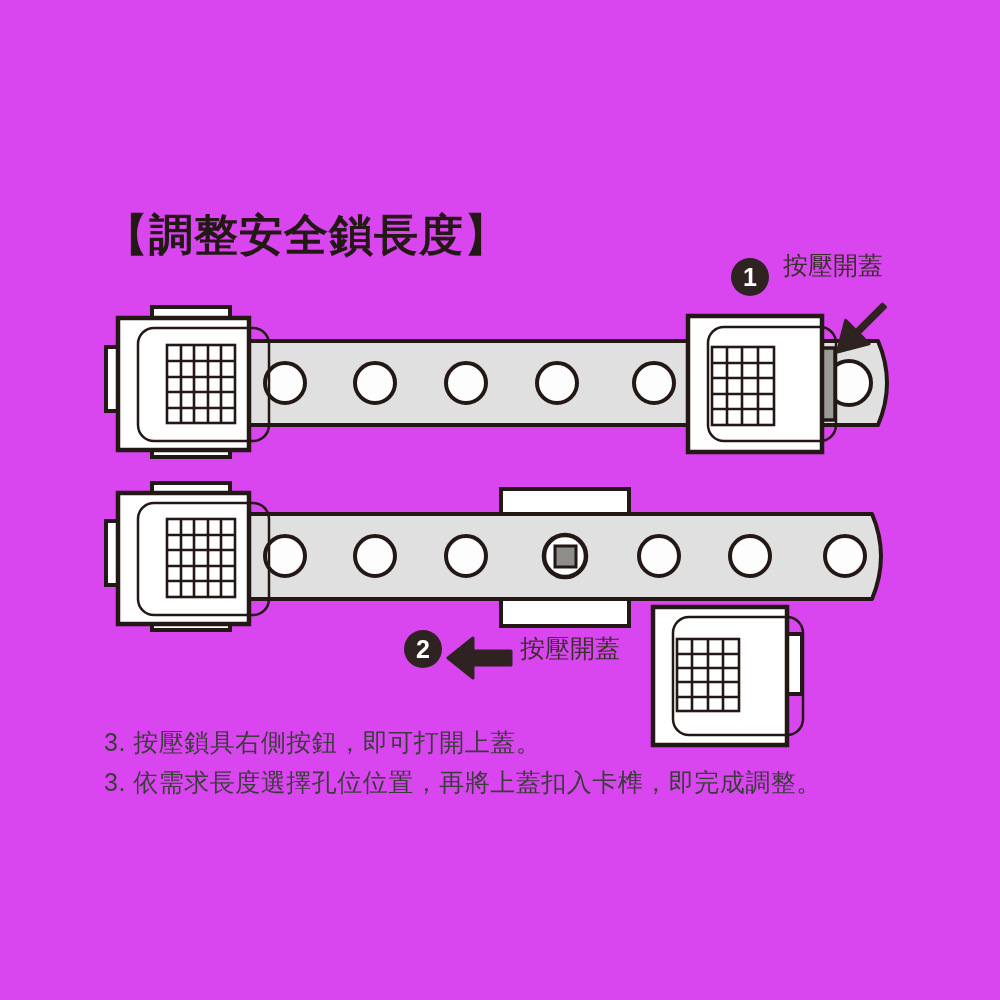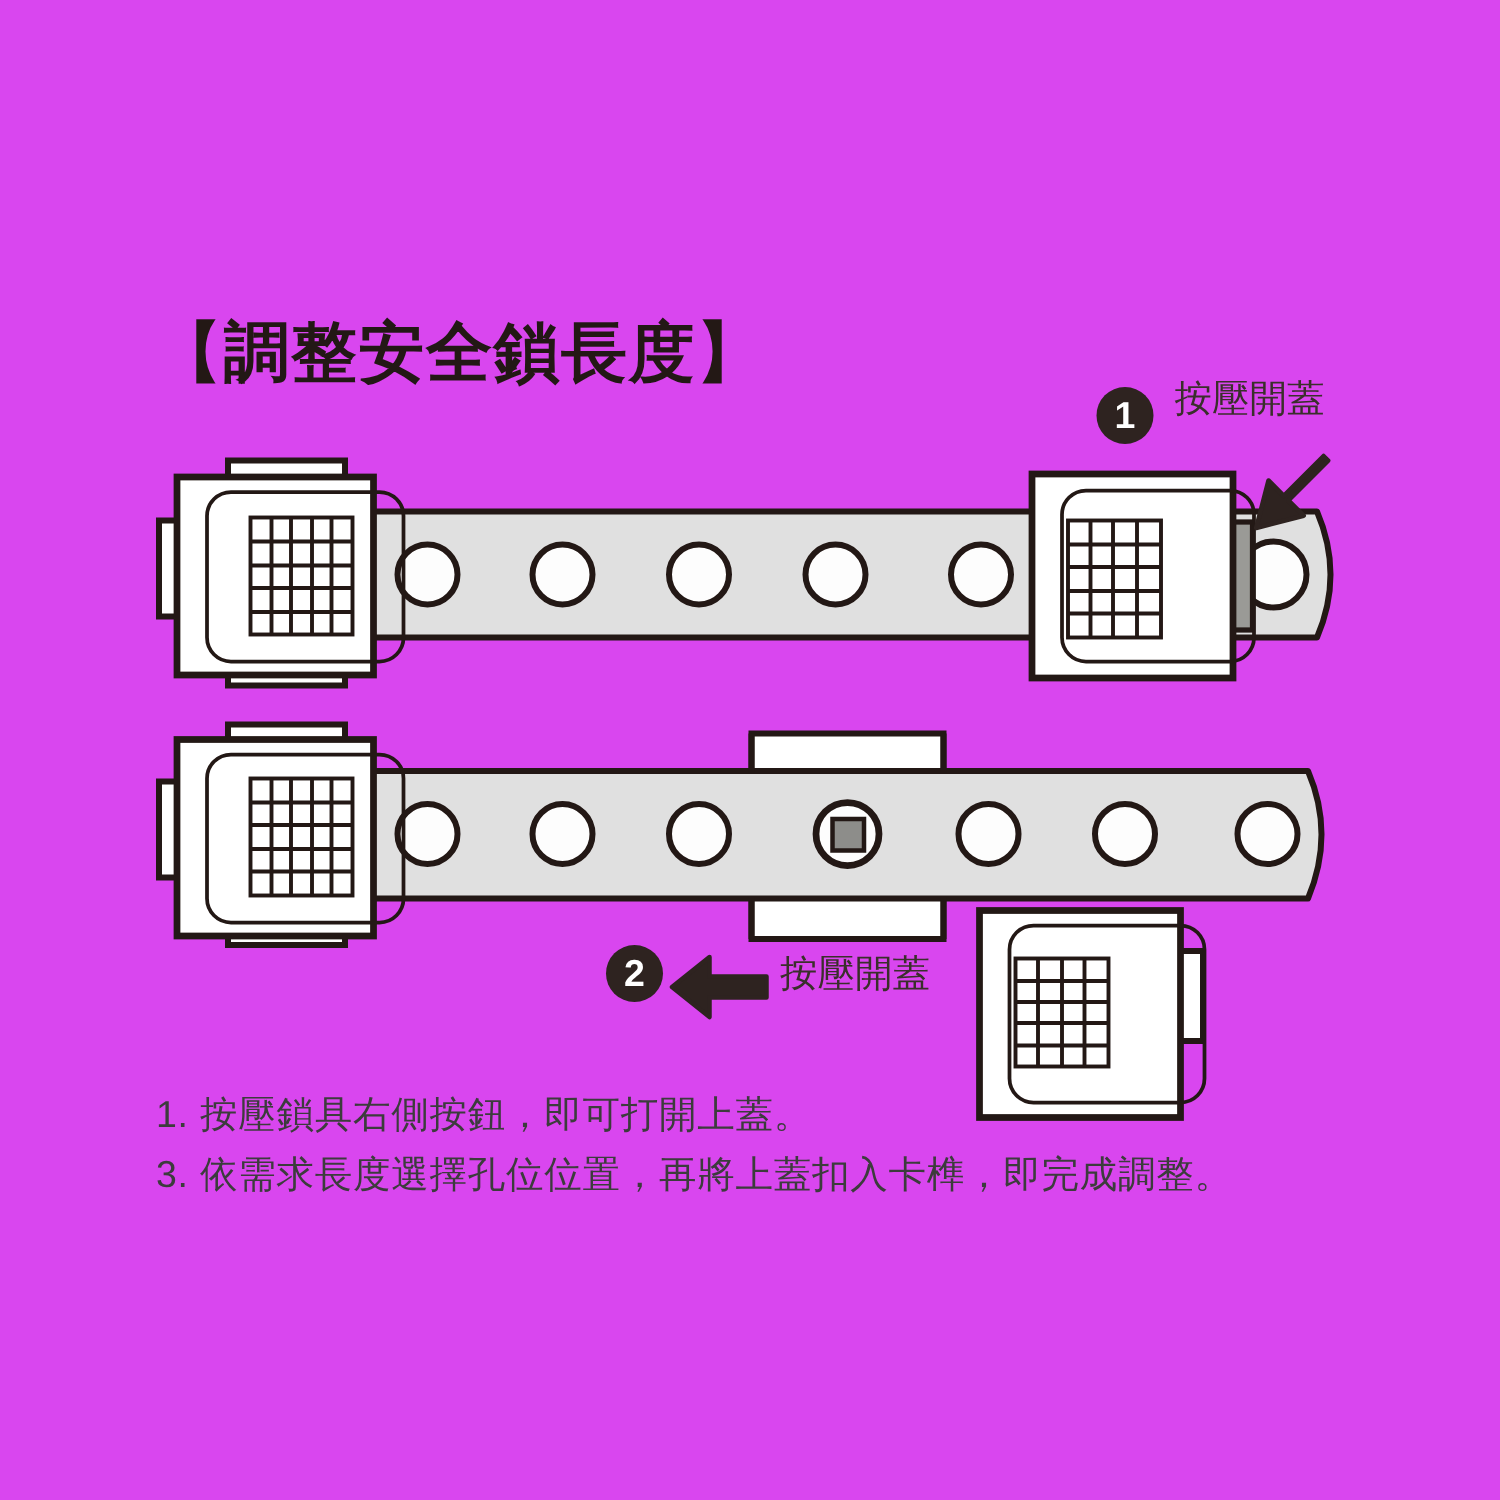--- a/index.html
+++ b/index.html
@@ -205,16 +205,16 @@
   </svg>
 
   <div class="txt" id="title">【調整安全鎖長度】</div>
 
   <div class="badge-num" id="badge-num-1">1</div>
   <div class="txt" id="callout-1-label">按壓開蓋</div>
 
   <div class="badge-num" id="badge-num-2">2</div>
   <div class="txt" id="callout-2-label">按壓開蓋</div>
 
-  <div class="txt instruction" id="instruction-1">1. 按壓鎖具右側按鈕，即可打開上蓋。</div>
+  <div class="txt instruction" id="instruction-1">3. 按壓鎖具右側按鈕，即可打開上蓋。</div>
   <div class="txt instruction" id="instruction-2">3. 依需求長度選擇孔位位置，再將上蓋扣入卡榫，即完成調整。</div>
 
 </div>
 
 </body></html>

